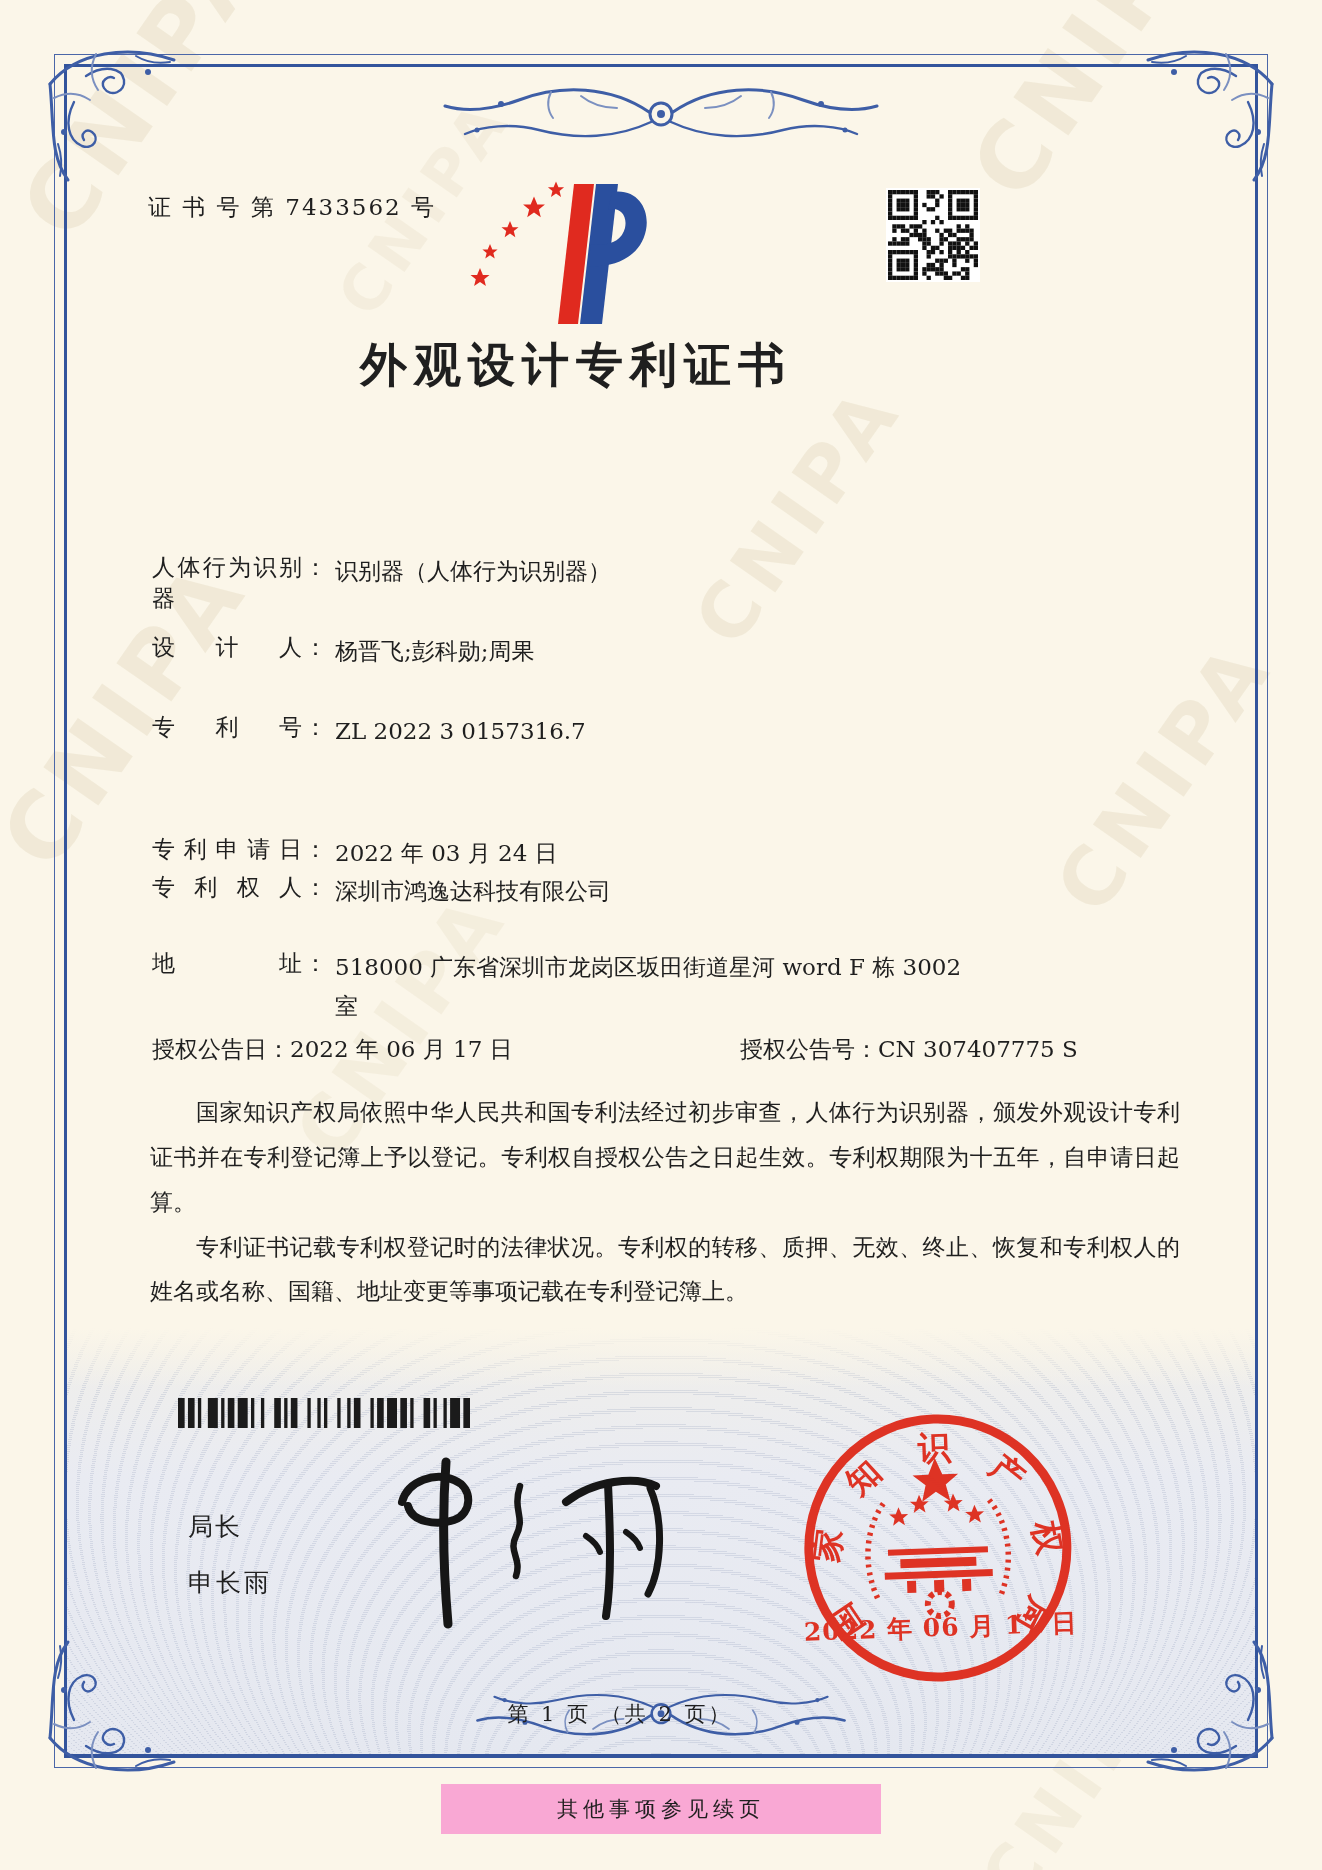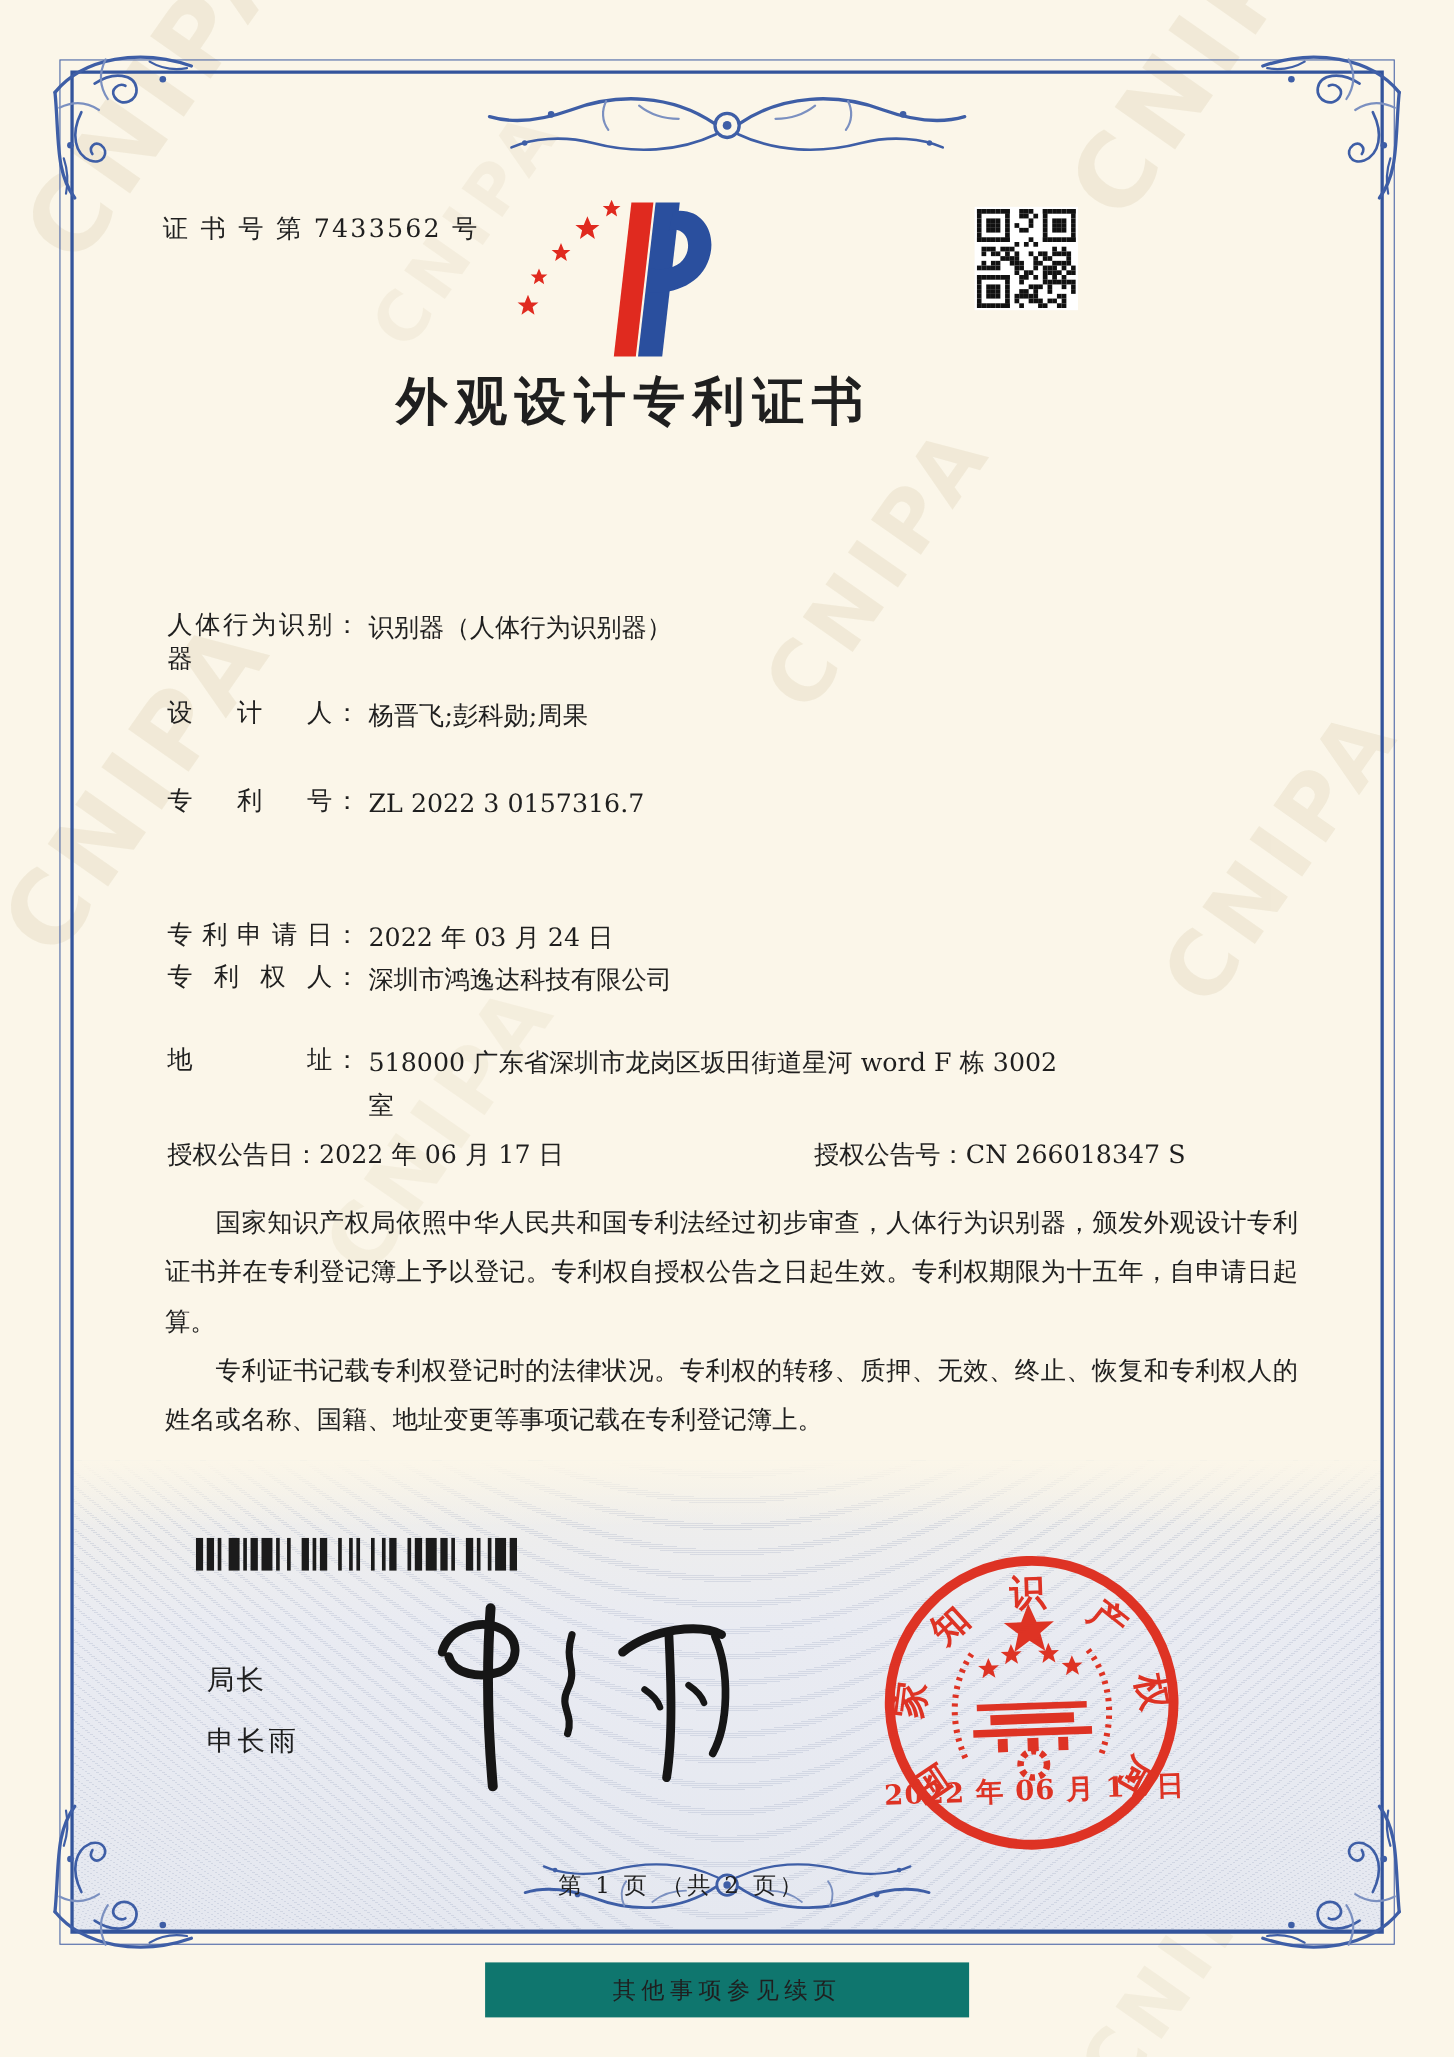--- a/index.html
+++ b/index.html
@@ -66,21 +66,21 @@
   .signature{left:350px;top:1428px;width:320px;height:230px;z-index:5;}
 
   
   .seal{left:788px;top:1396px;width:300px;height:312px;z-index:6;opacity:.95;transform:rotate(-2deg);}
   .sealChar{font-size:33px;font-weight:bold;fill:#de2a1a;
             font-family:"DejaVu Serif","Liberation Serif",serif;}
 
   
   .page-info{left:120px;top:1700px;width:1000px;text-align:center;font-size:21px;
              letter-spacing:3px;z-index:5;}
-  .continuation{left:441px;top:1784px;width:440px;height:50px;background:#0f766e;
+  .continuation{left:441px;top:1784px;width:440px;height:50px;background:#f9a8d4;
                 text-align:center;line-height:50px;font-size:21px;letter-spacing:5px;z-index:5;}
 </style>
 </head>
 <body>
 
 <div id="page">
 
   <svg width="0" height="0" style="position:absolute" aria-hidden="true">
     <defs>
       <g id="cornerFlourish" fill="none" stroke="#3e5ea6" stroke-linecap="round">
@@ -418,21 +418,21 @@
   </div>
   <div class="frow f5">
     <span class="flabel">专利权人</span><span class="fcolon">：</span><span class="fval">深圳市鸿逸达科技有限公司</span>
   </div>
   <div class="frow f6">
     <span class="flabel">地址</span><span class="fcolon">：</span><span class="fval">518000 广东省深圳市龙岗区坂田街道星河 word F 栋 3002
 室</span>
   </div>
   <div class="frow f7">
     <span><span>授权公告日</span><span>：</span><span>2022 年 06 月 17 日</span></span>
-    <span class="grant2"><span>授权公告号</span><span>：</span><span>CN 266018347 S</span></span>
+    <span class="grant2"><span>授权公告号</span><span>：</span><span>CN 307407775 S</span></span>
   </div>
 
   <div class="abs body-text">
     <p>国家知识产权局依照中华人民共和国专利法经过初步审查，人体行为识别器，颁发外观设计专利证书并在专利登记簿上予以登记。专利权自授权公告之日起生效。专利权期限为十五年，自申请日起算。</p>
     <p>专利证书记载专利权登记时的法律状况。专利权的转移、质押、无效、终止、恢复和专利权人的姓名或名称、国籍、地址变更等事项记载在专利登记簿上。</p>
   </div>
 
   <div class="abs barcode">
     <svg id="barcode-svg" preserveAspectRatio="none" viewBox="0 0 211.2000000000001 30">
         <rect x="0" y="0" width="4.8" height="30" fill="#1b1b1b"></rect>

